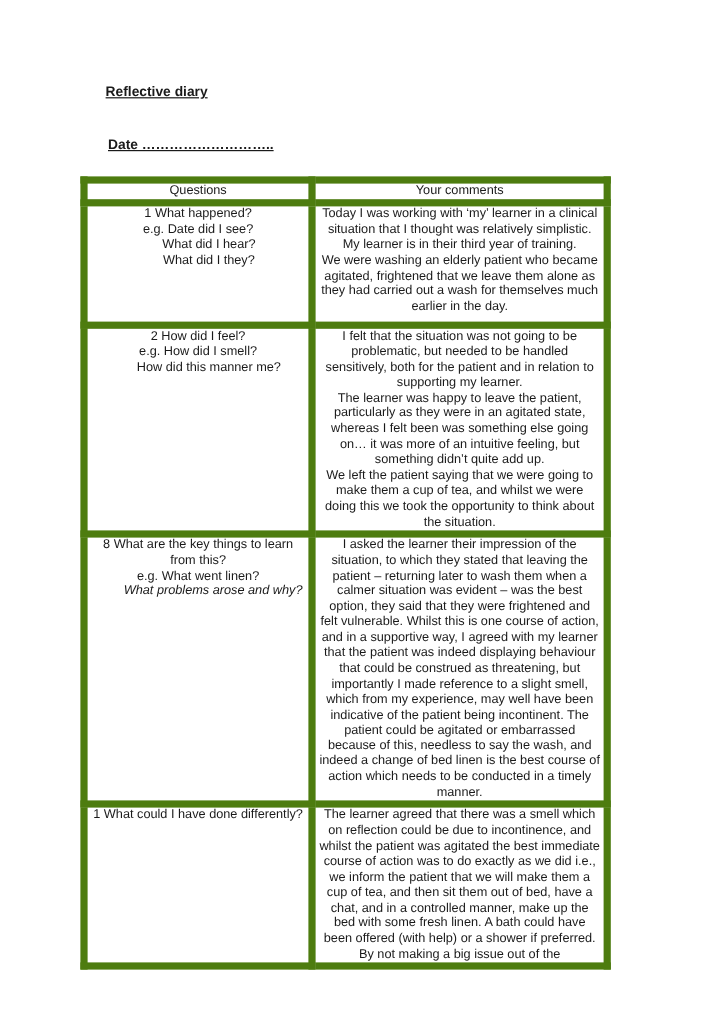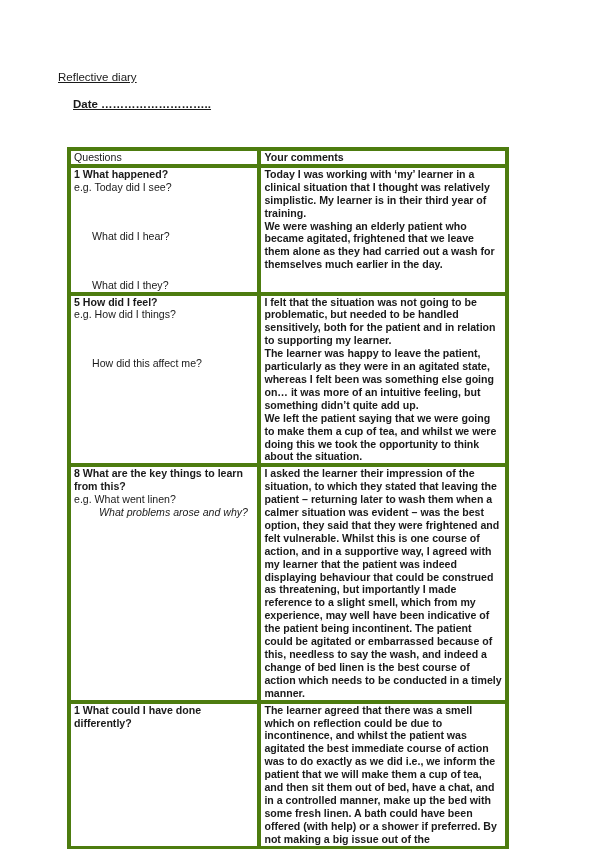--- a/index.html
+++ b/index.html
@@ -10,90 +10,91 @@
     body {
       width: 600px;
       height: 849px;
       position: relative;
       overflow: hidden;
       font-family: "Liberation Sans", sans-serif;
       color: #1a1a1a;
     }
     .title {
       position: absolute;
-      left: 58px;
+      left: 88px;
       top: 71px;
       font-size: 11.5px;
-      font-weight: normal;
+      font-weight: bold;
       text-decoration: underline;
       margin: 0;
     }
     .date {
       position: absolute;
       left: 73px;
       top: 98px;
       font-size: 11.5px;
       font-weight: bold;
       text-decoration: underline;
-      margin: 0;
+      margin: 17px;
     }
     table.diary {
       position: absolute;
       left: 67px;
       top: 147px;
       width: 442px;
       border-collapse: collapse;
       font-size: 10.6px;
       line-height: 12.9px;
     }
     table.diary td {
-      border: 4px solid #4d7c0f;
+      border: 6px solid #4d7c0f;
       vertical-align: top;
       padding: 0 3px 0 3px;
+      text-align: center;
     }
     td.q { width: 184px; }
-    td.c { width: 243px; font-weight: bold; }
-    .q-title { font-weight: bold; display: block; }
+    td.c { width: 243px; }
+    .q-title { font-weight: normal; display: block; }
     .q-line { display: block; }
-    .q-line.indent1 { padding-left: 18px; margin-top: 36px; }
+    .q-line.indent1 { padding-left: 18px; }
     .q-line.indent2 { padding-left: 25px; font-style: italic; }
     .para { display: block; }
     tr.header td { height: 12px; }
   </style>
 </head>
 <body>
 
 <p class="title">Reflective diary</p>
 <p class="date">Date ………………………..</p>
 
 <table class="diary">
   <tbody>
       <tr class="header">
     <td class="q">Questions</td>
     <td class="c">Your comments</td>
   </tr>
 
   <tr style="height:102px;">
     <td class="q">
       <span class="q-title">1 What happened?</span>
-      <span class="q-line">e.g. Today did I see?</span>
+      <span class="q-line">e.g. Date did I see?</span>
       <span class="q-line indent1">What did I hear?</span>
       <span class="q-line indent1">What did I they?</span>
     </td>
     <td class="c">
       <span class="para">Today I was working with ‘my’ learner in a clinical situation that I thought was relatively simplistic.  My learner is in their third year of training.</span>
       <span class="para">We were washing an elderly patient who became agitated, frightened that we leave them alone as they had carried out a wash for themselves much earlier in the day.</span>
     </td>
   </tr>
 
   <tr style="height:168px;">
     <td class="q">
-      <span class="q-title">5 How did I feel?</span>
-      <span class="q-line">e.g. How did I things?</span>
-      <span class="q-line indent1">How did this affect me?</span>
+      <span class="q-title">2 How did I feel?</span>
+      <span class="q-line">e.g. How did I smell?</span>
+      <span class="q-line indent1">How did this manner me?</span>
     </td>
     <td class="c">
       <span class="para">I felt that the situation was not going to be problematic, but needed to be handled sensitively, both for the patient and in relation to supporting my learner.</span>
       <span class="para">The learner was happy to leave the patient, particularly as they were in an agitated state, whereas I felt been was something else going on… it was more of an intuitive feeling, but something didn’t quite add up.</span>
       <span class="para">We left the patient saying that we were going to make them a cup of tea, and whilst we were doing this we took the opportunity to think about the situation.</span>
     </td>
   </tr>
 
   <tr style="height:216px;">
     <td class="q">

